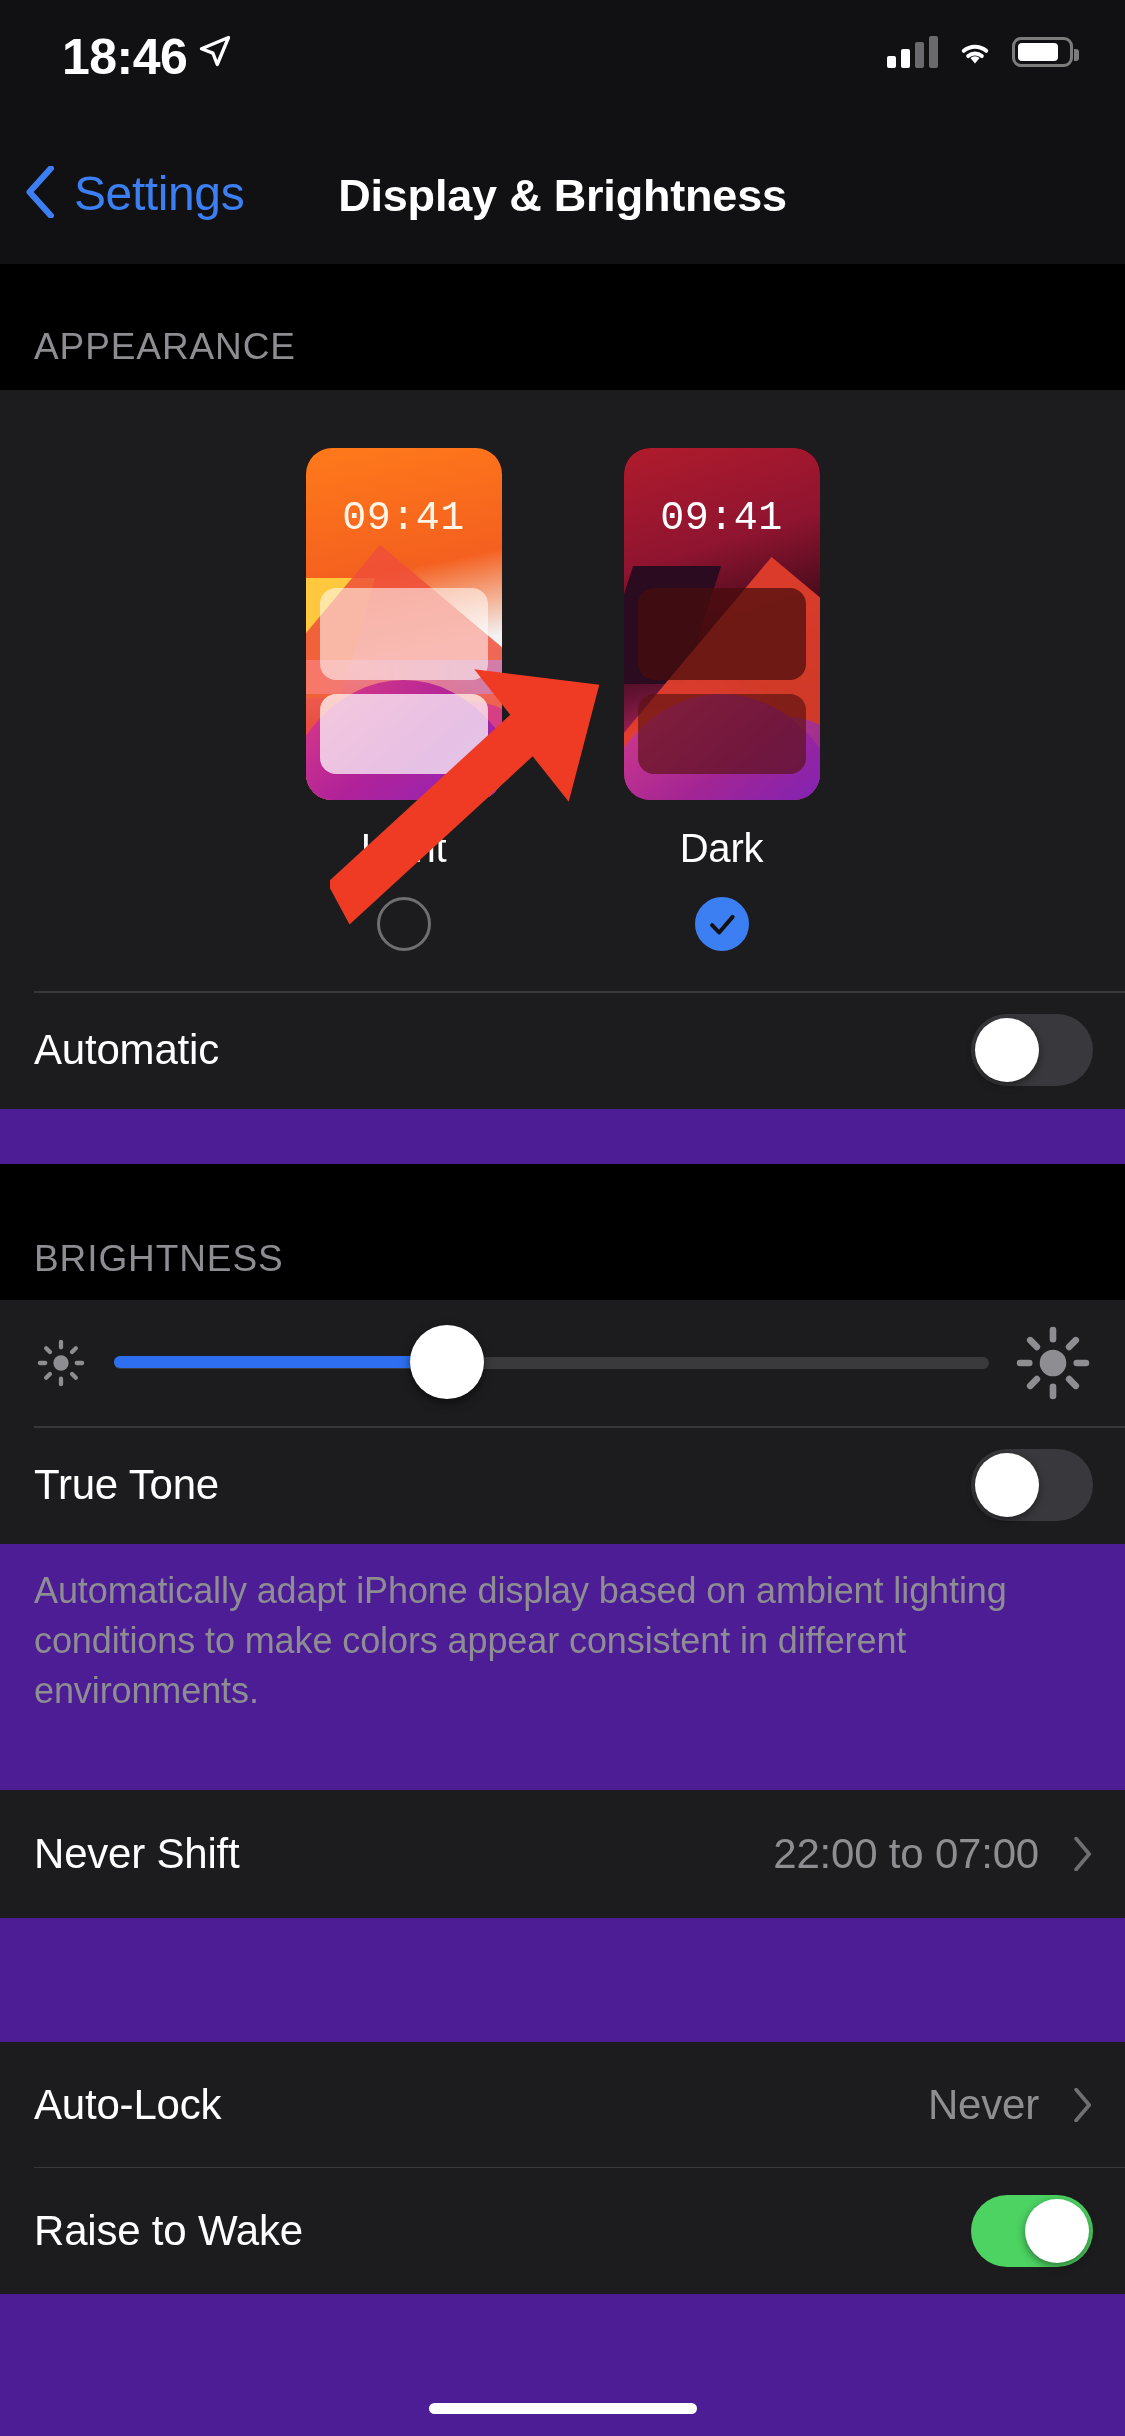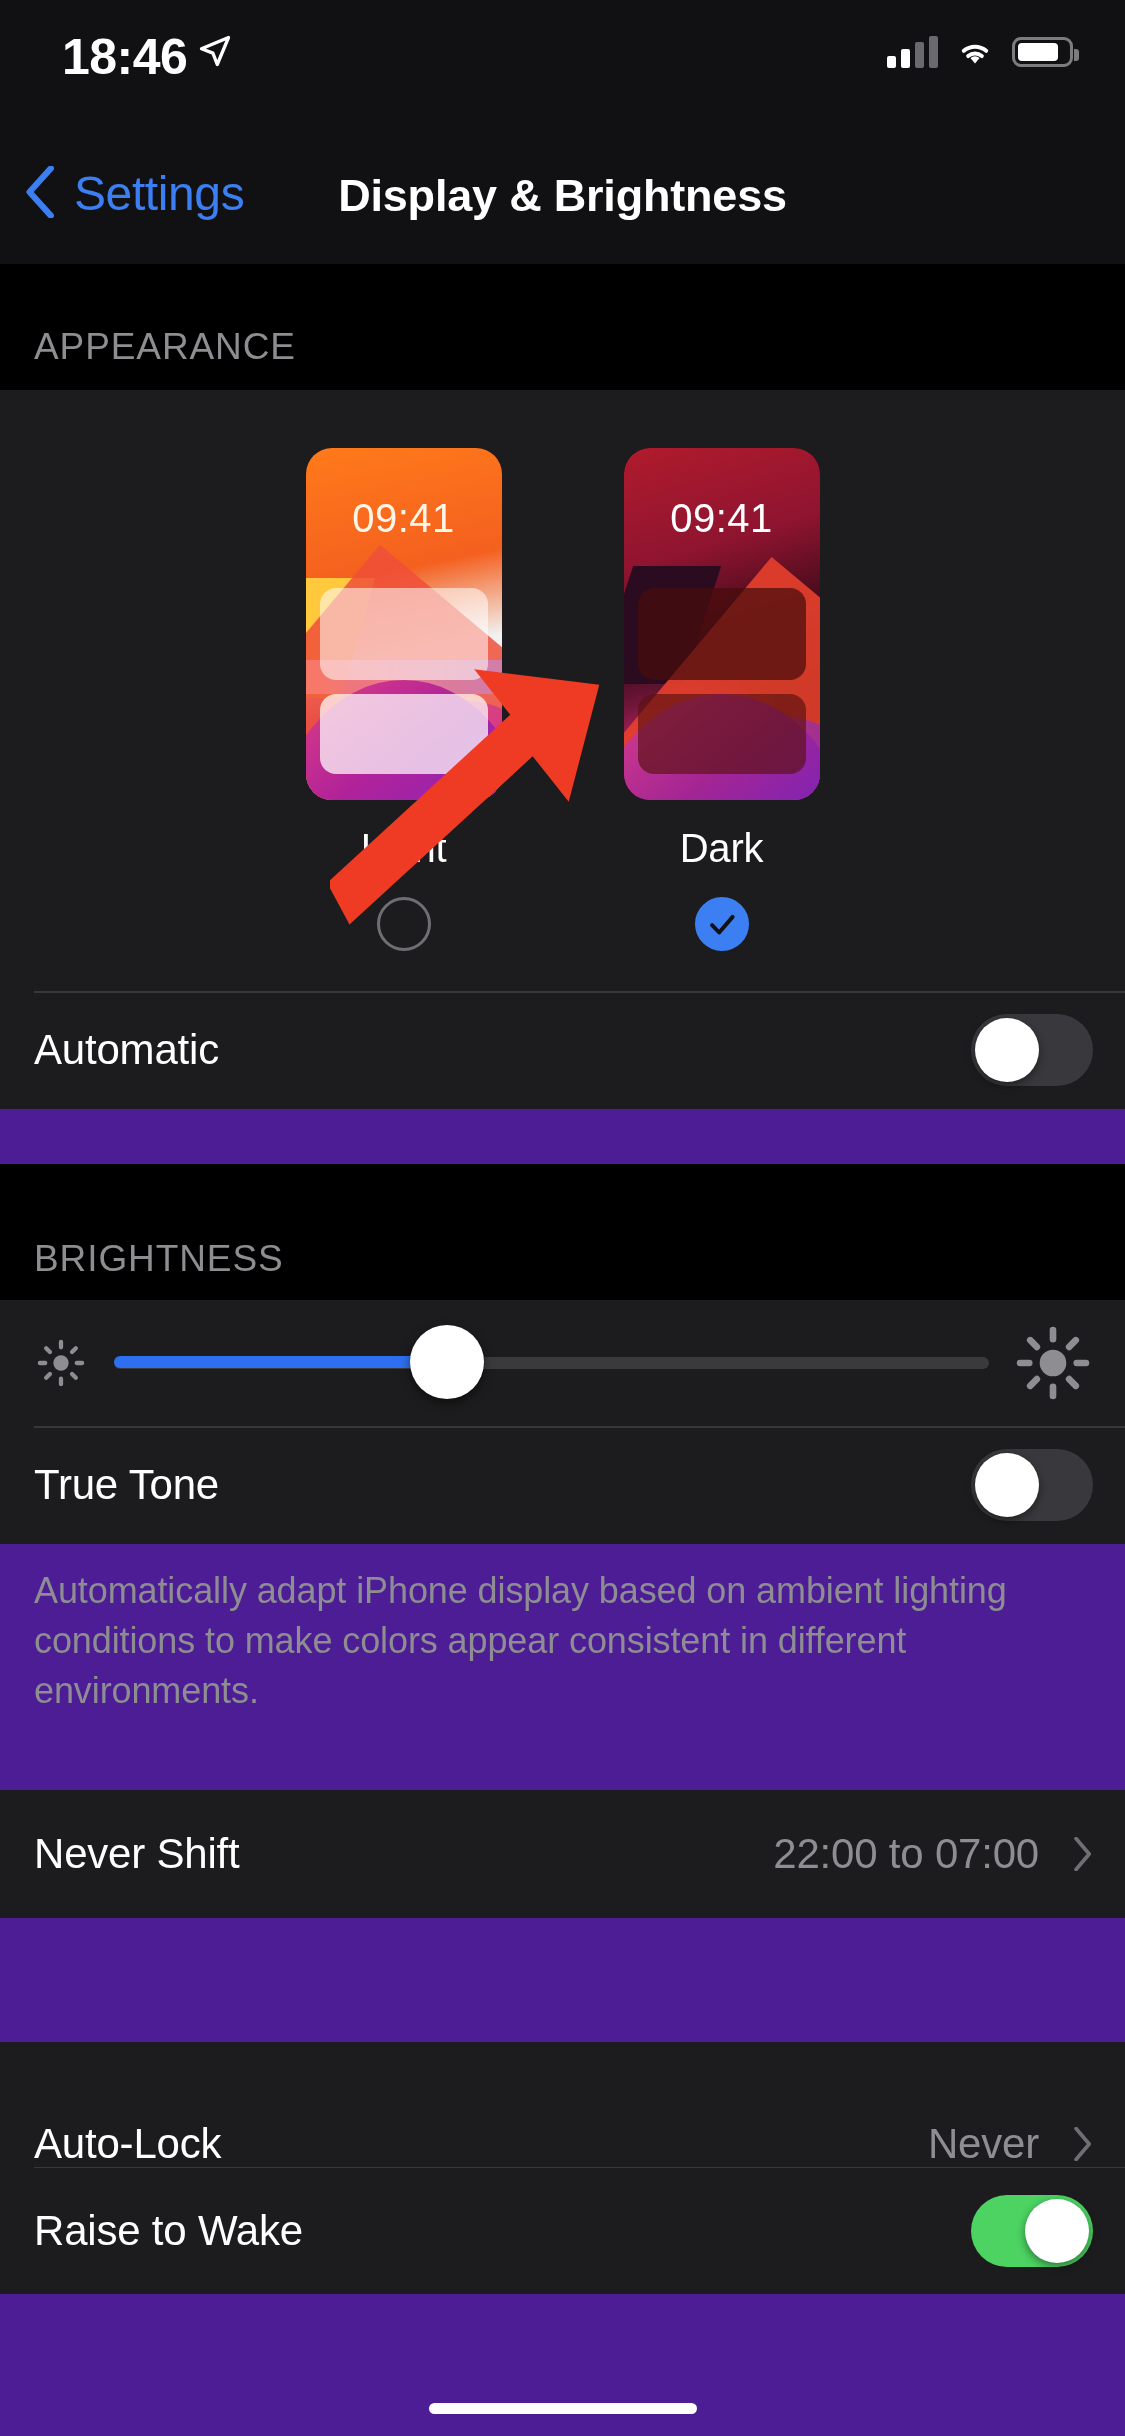--- a/index.html
+++ b/index.html
@@ -95,21 +95,21 @@
     background:#1c1c1e; padding-top:58px; position:relative;
   }
   .thumbs{ display:flex; justify-content:center; gap:122px; }
   .thumb-col{ display:flex; flex-direction:column; align-items:center; }
   .thumb{
     width:196px; height:352px; border-radius:26px; overflow:hidden;
     position:relative; background:#000;
   }
   .thumb .tclock{
     position:absolute; left:0; right:0; top:48px; text-align:center;
-    font-size:40px; font-weight:400; z-index:6; letter-spacing:0.5px;
+    font-size:40px; font-weight:400; z-index:6; letter-spacing:0.5px;font-family:Liberation Mono, monospace;
   }
   .thumb .card{
     position:absolute; left:14px; right:14px; border-radius:16px; z-index:5;
   }
   .thumb-label{
     margin-top:26px; font-size:40px; color:#fff; letter-spacing:-0.2px;
   }
   .radio{
     margin-top:26px; width:54px;height:54px;border-radius:50%;
     border:3px solid #6f6f73; background:transparent;
@@ -352,21 +352,21 @@
           <svg class="chevron-r" viewBox="0 0 12 22">
             <path d="M1.5 1 10 11l-8.5 10" fill="none" stroke="#6f6f73" stroke-width="2.4" stroke-linecap="round" stroke-linejoin="round"></path>
           </svg>
         </div>
       </div>
     </div>
   </div>
 
   <div style="position:absolute;top:2042px;left:0;width:1125px;">
     <div class="group">
-      <div class="row" style="height:126px;align-items:flex-end;">
+      <div class="row" style="height:126px;">
         <div class="sep"></div>
         <span class="row-label">Auto-Lock</span>
         <div class="row-right">
           <span class="row-value">Never</span>
           <svg class="chevron-r" viewBox="0 0 12 22">
             <path d="M1.5 1 10 11l-8.5 10" fill="none" stroke="#6f6f73" stroke-width="2.4" stroke-linecap="round" stroke-linejoin="round"></path>
           </svg>
         </div>
       </div>
       <div class="row" style="height:126px;">

